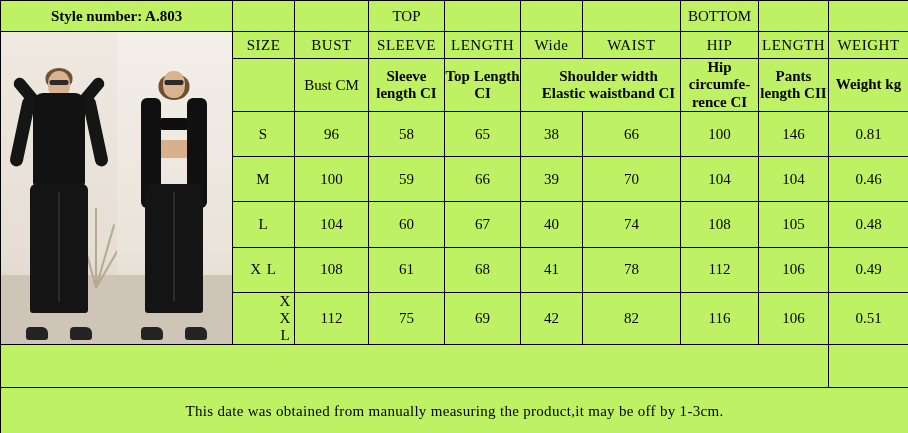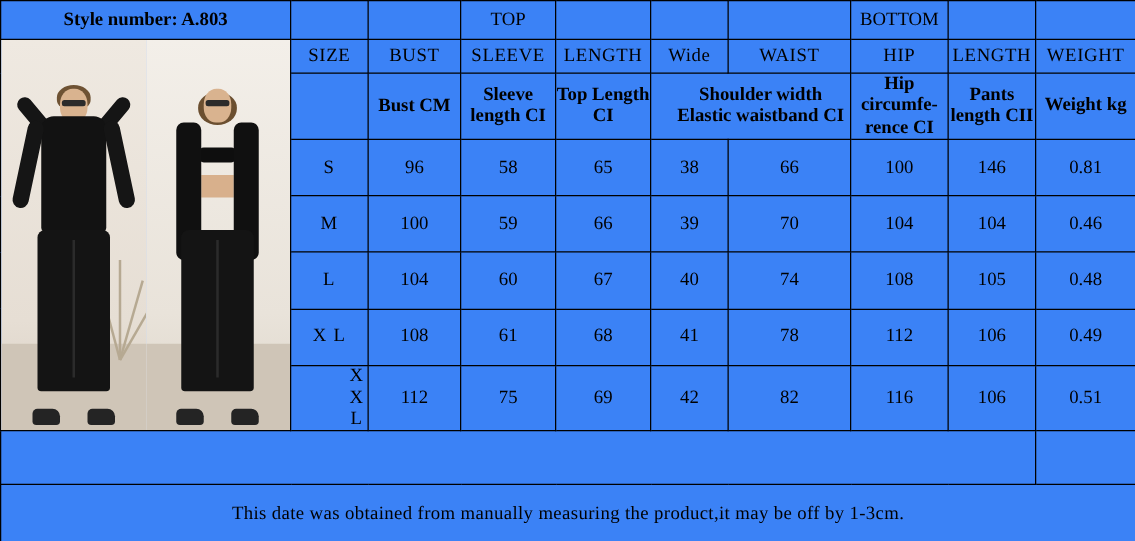--- a/index.html
+++ b/index.html
@@ -9,21 +9,21 @@
   }
   body {
     font-family: "Liberation Serif", serif;
     color: #000000;
   }
   .sheet {
     position: relative;
     width: 908px;
     height: 433px;
     overflow: hidden;
-    background: #3b82f6;
+    background: #bef264;
   }
   table.size-table {
     border-collapse: collapse;
     width: 908px;
     table-layout: fixed;
   }
   table.size-table td {
     border: 1px solid #000000;
     padding: 0;
     text-align: center;
@@ -55,21 +55,21 @@
   .sub-head {
     font-family: "Liberation Sans", sans-serif;
     font-size: 10px;
     font-weight: bold;
     line-height: 1.15;
     padding: 2px 2px;
   }
   .sub-head-lg {
     font-family: "Liberation Sans", sans-serif;
     font-size: 14px;
-    font-weight: bold;
+    font-weight: normal;
   }
   .size-label {
     font-family: "Liberation Serif", serif;
     font-size: 17px;
     letter-spacing: 1px;
   }
   .value {
     font-family: "Liberation Serif", serif;
     font-size: 15px;
   }

